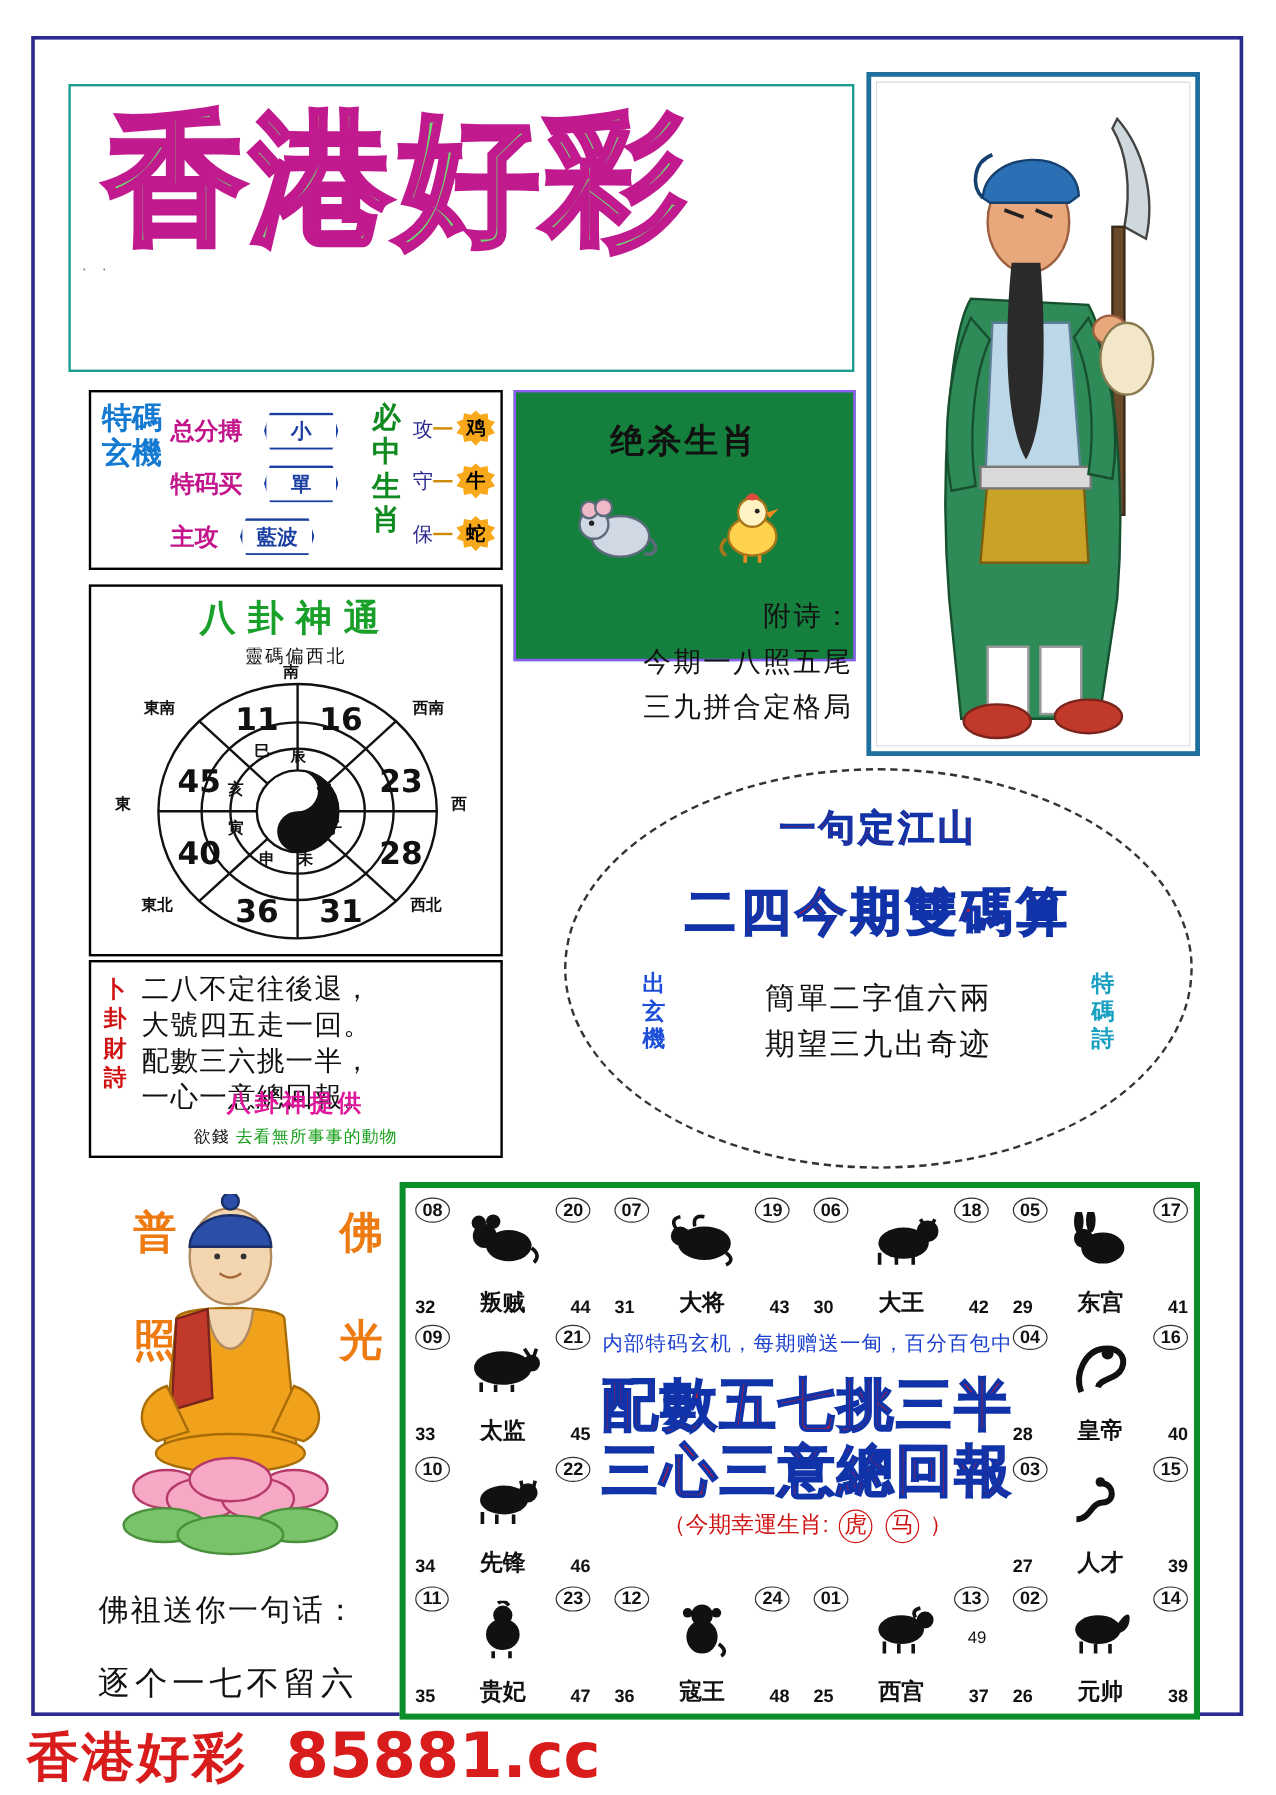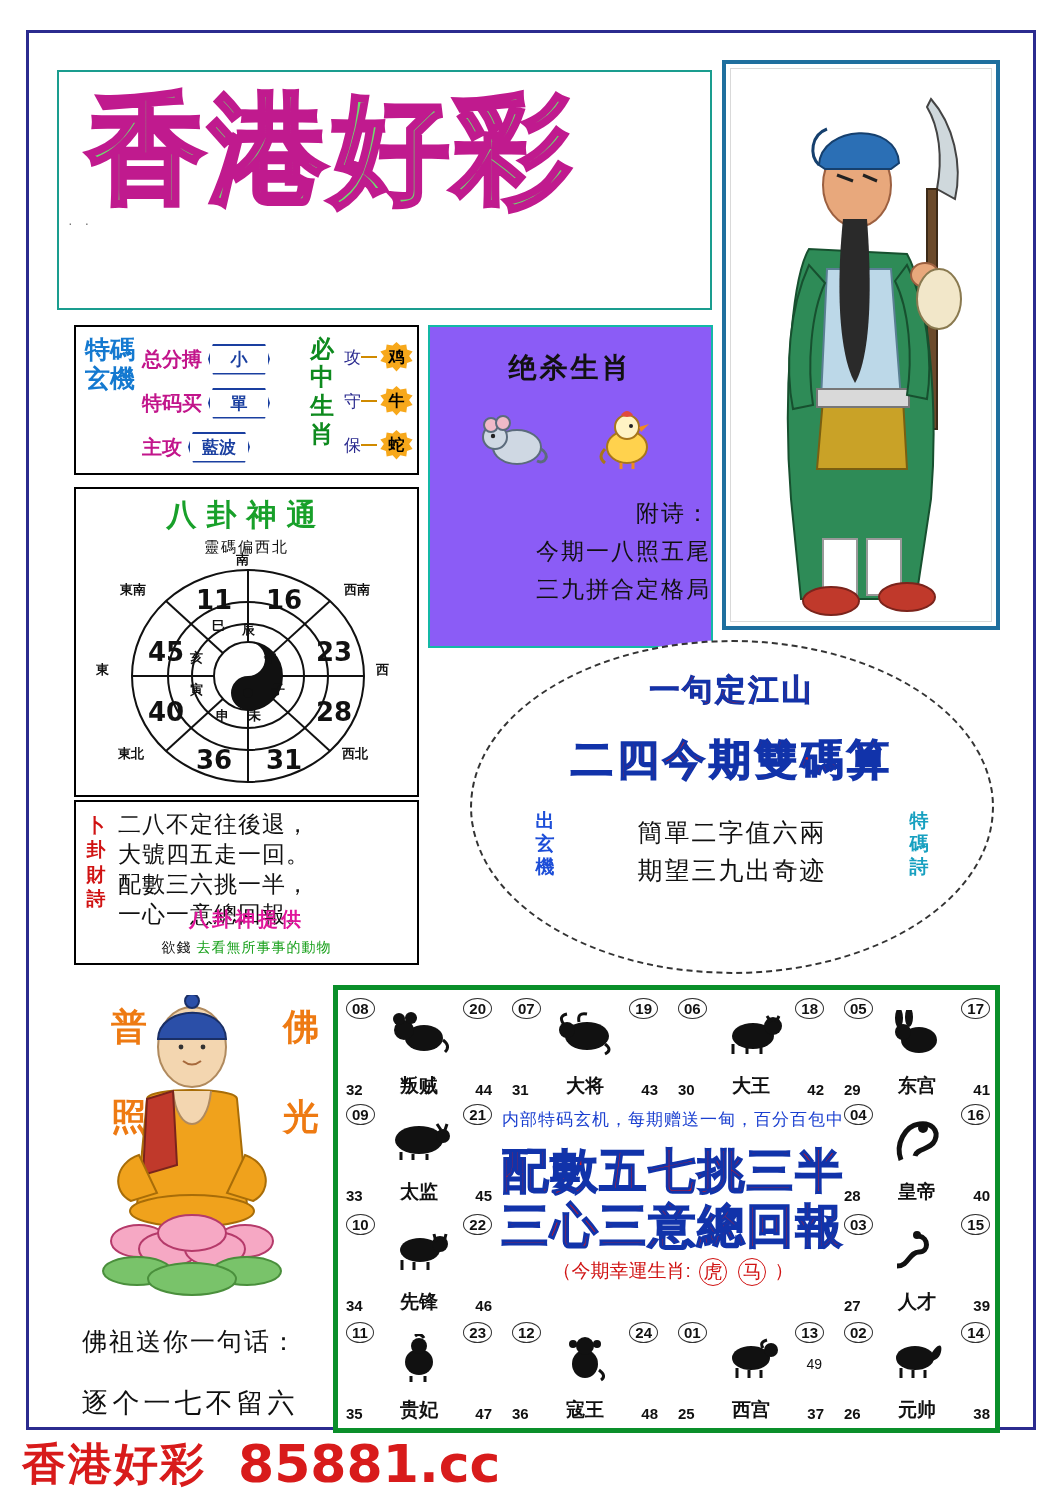--- a/index.html
+++ b/index.html
@@ -15,36 +15,36 @@
   .dots{position:absolute;left:68px;top:215px;font-size:14px;color:#777;letter-spacing:4px;}
 
   
   .hero{position:absolute;left:722px;top:60px;width:278px;height:570px;border:4px solid #1f6f9e;background:#fff;box-sizing:border-box;overflow:hidden;}
   .hero .inner{position:absolute;inset:4px;border:1px solid #d9d9d9;overflow:hidden;background:#fff;}
 
   
   .tm-box{position:absolute;left:74px;top:325px;width:345px;height:150px;border:2px solid #000;background:#fff;box-sizing:border-box;}
   .tm-left{position:absolute;left:8px;top:8px;width:52px;text-align:center;font-size:25px;font-weight:bold;color:#1479d0;line-height:1.15;}
   .tm-mid{position:absolute;left:66px;top:10px;width:150px;}
-  .tm-row{display:flex;align-items:center;height:44px;gap:6px;}
+  .tm-row{display:flex;align-items:center;height:44px;gap:18px;}
   .tm-lbl{font-size:20px;color:#c2158b;font-weight:bold;white-space:nowrap;}
   .badge{display:inline-flex;align-items:center;justify-content:center;min-width:46px;height:27px;
      border:2px solid #1a3fa0;color:#1a3fa0;font-size:17px;font-weight:bold;background:#fff;
      clip-path:polygon(8% 0,92% 0,100% 50%,92% 100%,8% 100%,0 50%);padding:0 6px;}
   .tm-must{position:absolute;left:228px;top:8px;width:36px;text-align:center;font-size:24px;font-weight:bold;color:#0e8a1e;line-height:1.18;}
   .tm-right{position:absolute;left:268px;top:8px;width:70px;}
   .zrow{display:flex;align-items:center;height:44px;}
   .zlab{font-size:17px;color:#2a2a8f;width:18px;}
   .zline{width:20px;height:2px;background:#d08a00;margin-right:2px;}
   .star{position:relative;width:44px;height:30px;display:flex;align-items:center;justify-content:center;
      background:#f7a81b;color:#000;font-size:16px;font-weight:bold;
      clip-path:polygon(50% 0%,61% 12%,78% 8%,80% 25%,96% 32%,86% 47%,96% 63%,80% 70%,78% 88%,61% 84%,50% 98%,39% 84%,22% 88%,20% 70%,4% 63%,14% 47%,4% 32%,20% 25%,22% 8%,39% 12%);}
 
   
-  .jue{position:absolute;left:428px;top:325px;width:285px;height:323px;border:2px solid #14b8a6;background:#8b5cf6;box-sizing:border-box;}
+  .jue{position:absolute;left:428px;top:325px;width:285px;height:226px;border:2px solid #8b5cf6;background:#15803d;box-sizing:border-box;}
   .jue h3{margin:0;padding-top:22px;text-align:center;font-size:28px;color:#111;font-weight:bold;letter-spacing:3px;}
   .jue-animals{display:flex;justify-content:center;gap:40px;margin-top:22px;}
   .jue-poem{margin-top:24px;padding-left:12px;font-size:23px;color:#111;line-height:1.65;letter-spacing:2px;text-align:right;}
   .jue-poem .lead{color:#111;}
 
   
   .bagua{position:absolute;left:74px;top:487px;width:345px;height:310px;border:2px solid #000;background:#fff;box-sizing:border-box;}
   .bagua-title{text-align:center;font-size:30px;font-weight:bold;color:#18a02a;letter-spacing:10px;margin-top:6px;}
   .bagua-sub{text-align:center;font-size:15px;color:#111;letter-spacing:2px;margin-top:2px;}
   .dirlabel{position:absolute;font-size:13px;color:#111;font-weight:bold;}

